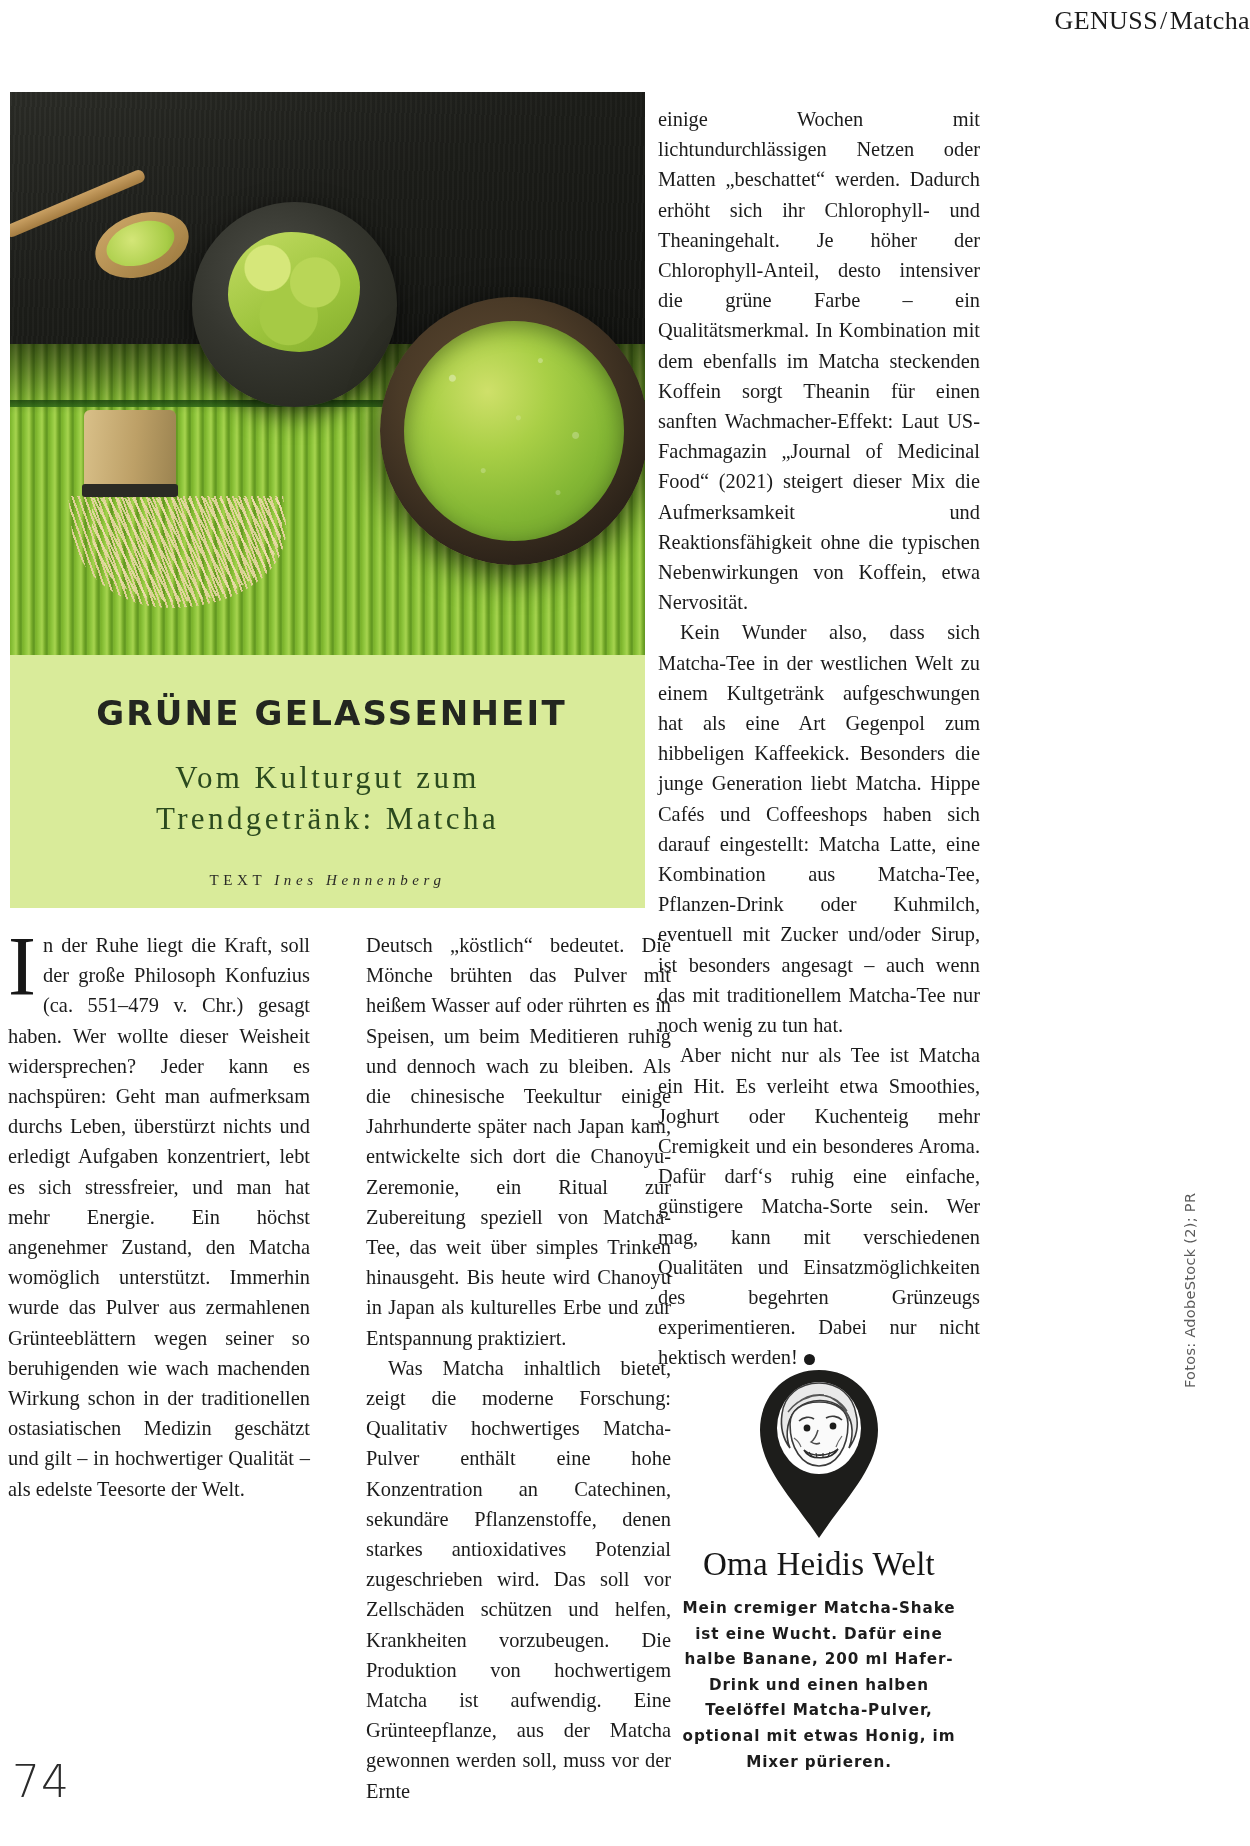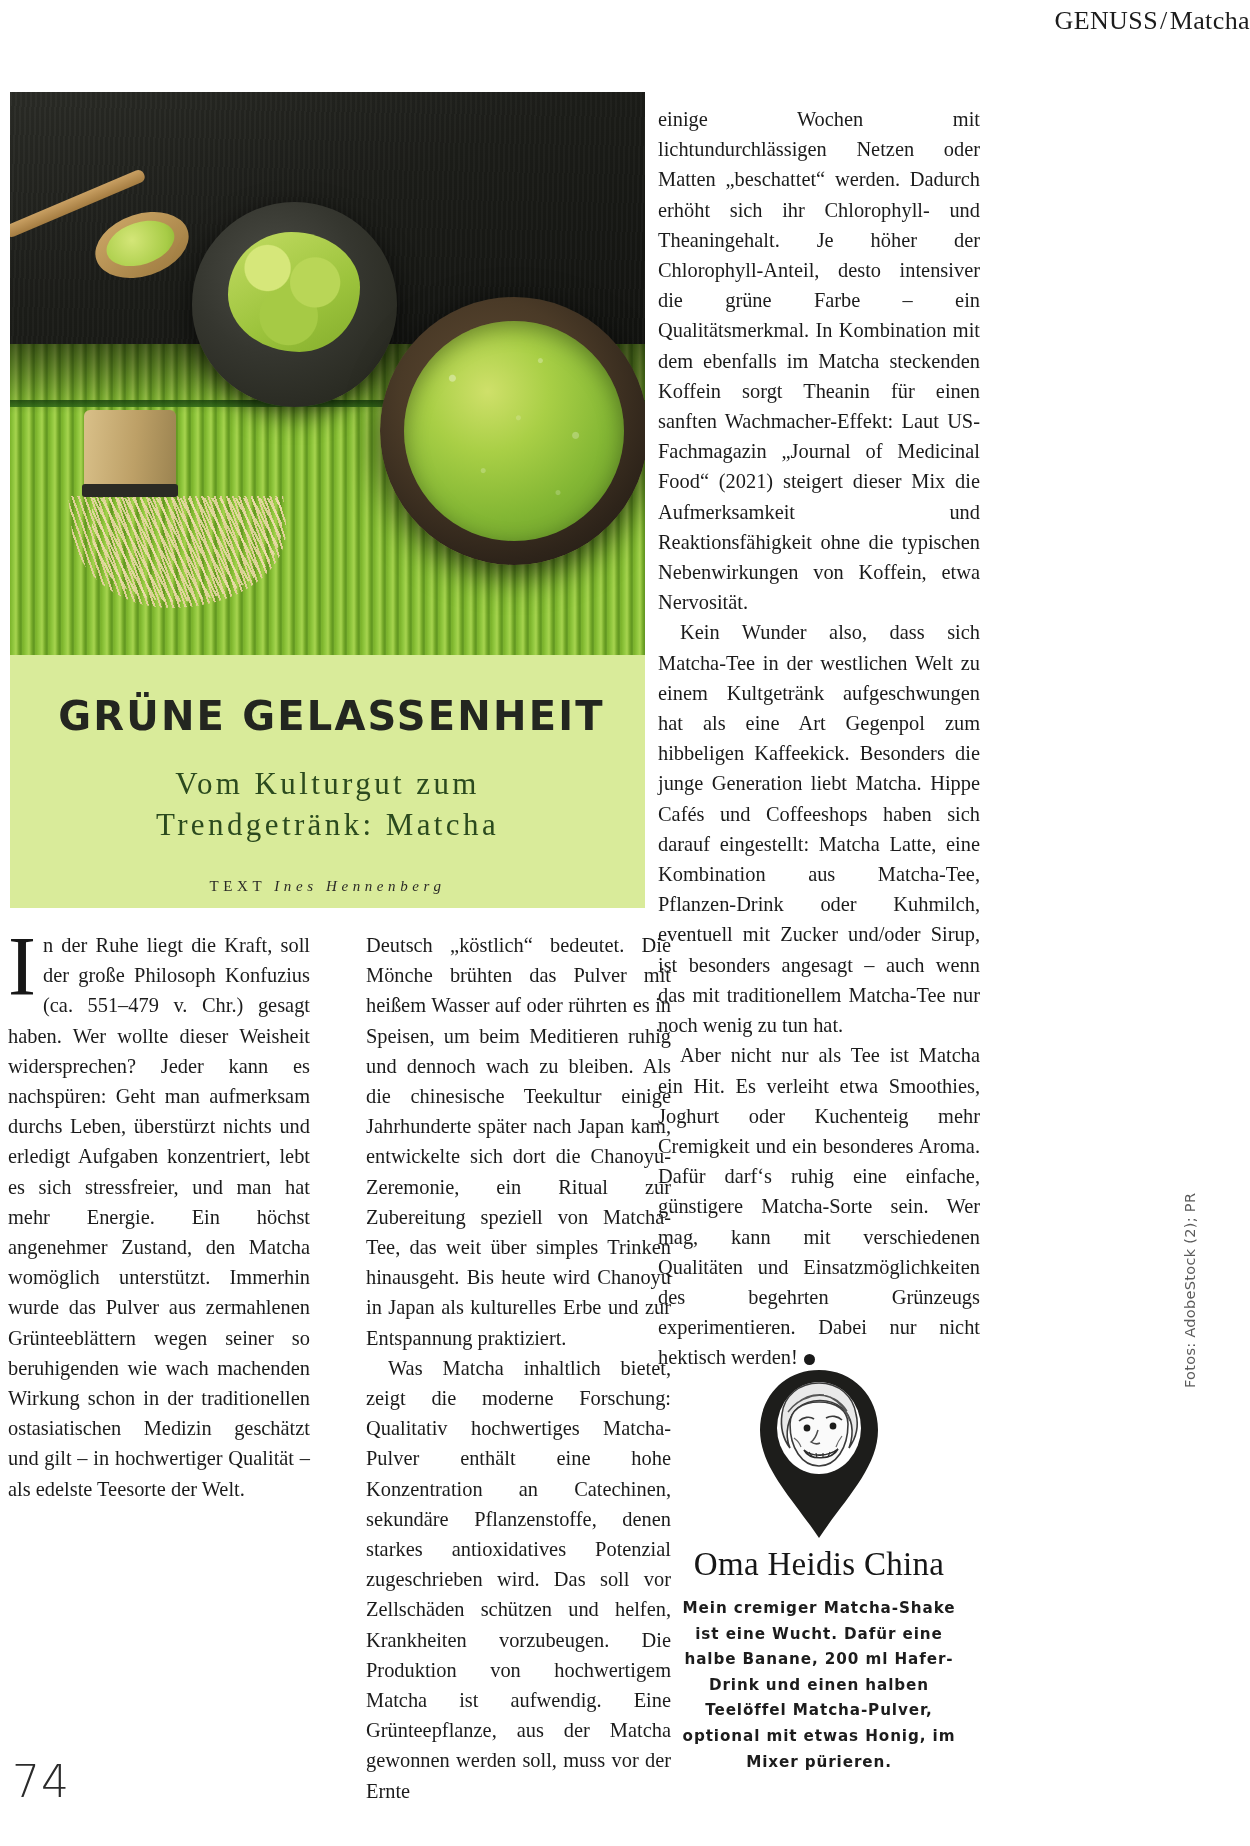--- a/index.html
+++ b/index.html
@@ -201,21 +201,21 @@
     width: 635px;
     height: 253px;
     background: #d9eb9a;
     text-align: center;
   }
   .headline {
     margin: 0;
     padding-top: 41px;
     font-family: "DejaVu Sans", sans-serif;
     font-weight: bold;
-    font-size: 40px;
+    font-size: 34px;
     letter-spacing: 2.2px;
     color: #232620;
     line-height: 1;
     padding-left: 8px;
   }
   .subtitle {
     margin: 4px;
     padding-top: 24px;
     font-family: "Liberation Serif", serif;
     font-size: 31px;
@@ -403,20 +403,20 @@
         <ellipse cx="53" cy="60" rx="3.4" ry="3.6" fill="#1d1d1b"></ellipse>
         <ellipse cx="79" cy="58" rx="3.4" ry="3.6" fill="#1d1d1b"></ellipse>
         <path d="M45 53 C49 49 56 48 60 51" stroke="#3a3a3a" stroke-width="1.6" fill="none"></path>
         <path d="M72 50 C77 47 84 48 88 52" stroke="#3a3a3a" stroke-width="1.6" fill="none"></path>
         <path d="M64 62 C62 69 60 72 57 74 C60 76 64 76 66 75" stroke="#4a4a4a" stroke-width="1.5" fill="none"></path>
         <path d="M50 82 C58 89 74 89 84 81 C78 92 56 93 50 82 Z" fill="#ffffff" stroke="#2b2b2b" stroke-width="1.6"></path>
         <path d="M55 84 L58 88 M62 85 L63 90 M69 85 L69 90 M76 84 L74 89" stroke="#2b2b2b" stroke-width="1.1"></path>
         <path d="M40 70 C44 73 46 76 47 79 M88 68 C85 72 83 76 82 79" stroke="#666" stroke-width="1.2" fill="none"></path>
       </svg>
     </div>
-    <div class="tip-title">Oma Heidis China</div>
+    <div class="tip-title">Oma Heidis Welt</div>
     <div class="tip-body">Mein cremiger Matcha-Shake ist eine Wucht. Dafür eine halbe Banane, 200 ml Hafer-Drink und einen halben Teelöffel Matcha-Pulver, optional mit etwas Honig, im Mixer pürieren.</div>
   </div>
 
   <div class="folio">74</div>
   <div class="photo-credit">Fotos: AdobeStock (2); PR</div>
 
 </div>
 
 </body></html>

